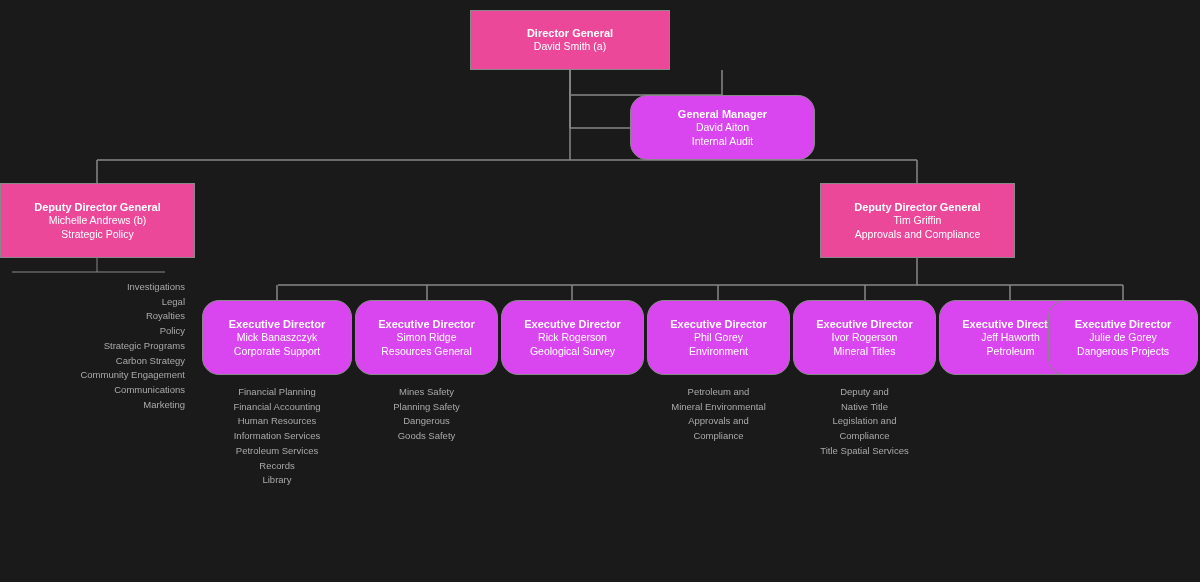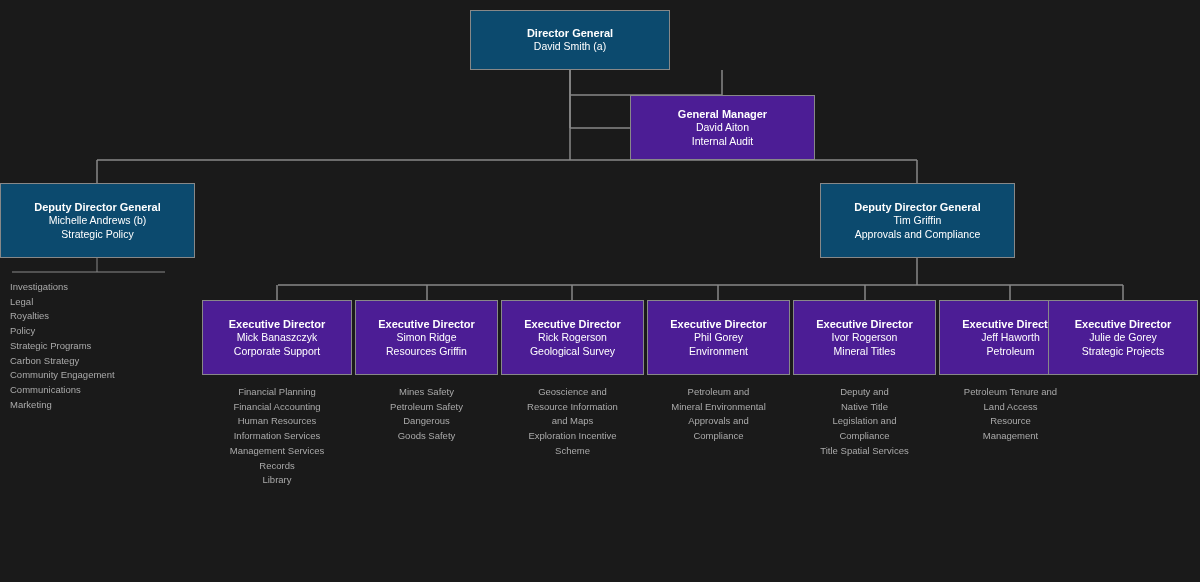--- a/index.html
+++ b/index.html
@@ -26,27 +26,28 @@
       text-align: center;
       display: flex;
       flex-direction: column;
       align-items: center;
       justify-content: center;
       padding: 6px 8px;
       line-height: 1.3;
     }
 
     .box-red {
-      background: #0c4a6e;
+      background: #ec4899;
       color: #fff;
     }
 
     .box-gray {
-      background: #4c1d95;
+      background: #d946ef;
       color: #fff;
+      border-radius: 17px;
     }
 
     .box strong {
       font-weight: bold;
       font-size: 11px;
     }
 
     .box span {
       font-size: 10.5px;
     }
@@ -143,21 +144,21 @@
 
   <div class="box box-gray" style="left:202px; top:300px; width:150px; height:75px;">
     <strong>Executive Director</strong>
     <span>Mick Banaszczyk</span>
     <span>Corporate Support</span>
   </div>
 
   <div class="box box-gray" style="left:355px; top:300px; width:143px; height:75px;">
     <strong>Executive Director</strong>
     <span>Simon Ridge</span>
-    <span>Resources Griffin</span>
+    <span>Resources General</span>
   </div>
 
   <div class="box box-gray" style="left:501px; top:300px; width:143px; height:75px;">
     <strong>Executive Director</strong>
     <span>Rick Rogerson</span>
     <span>Geological Survey</span>
   </div>
 
   <div class="box box-gray" style="left:647px; top:300px; width:143px; height:75px;">
     <strong>Executive Director</strong>
@@ -173,76 +174,63 @@
 
   <div class="box box-gray" style="left:939px; top:300px; width:143px; height:75px;">
     <strong>Executive Director</strong>
     <span>Jeff Haworth</span>
     <span>Petroleum</span>
   </div>
 
   <div class="box box-gray" style="left:1048px; top:300px; width:150px; height:75px;">
     <strong>Executive Director</strong>
     <span>Julie de Gorey</span>
-    <span>Strategic Projects</span>
-  </div>
-
-  <div class="sub-list" style="left:10px; top:280px; width:175px; text-align:left;">
+    <span>Dangerous Projects</span>
+  </div>
+
+  <div class="sub-list" style="left:10px; top:280px; width:175px; text-align:right;">
     <span class="item">Investigations</span>
     <span class="item">Legal</span>
     <span class="item">Royalties</span>
     <span class="item">Policy</span>
     <span class="item">Strategic Programs</span>
     <span class="item">Carbon Strategy</span>
     <span class="item">Community Engagement</span>
     <span class="item">Communications</span>
     <span class="item">Marketing</span>
   </div>
 
   <div class="sub-list" style="left:202px; top:385px; width:150px;">
     <span class="item">Financial Planning</span>
     <span class="item">Financial Accounting</span>
     <span class="item">Human Resources</span>
     <span class="item">Information Services</span>
-    <span class="item">Management Services</span>
+    <span class="item">Petroleum Services</span>
     <span class="item">Records</span>
     <span class="item">Library</span>
   </div>
 
   <div class="sub-list" style="left:355px; top:385px; width:143px;">
     <span class="item">Mines Safety</span>
-    <span class="item">Petroleum Safety</span>
+    <span class="item">Planning Safety</span>
     <span class="item">Dangerous</span>
     <span class="item">Goods Safety</span>
   </div>
 
-  <div class="sub-list" style="left:501px; top:385px; width:143px;">
-    <span class="item">Geoscience and</span>
-    <span class="item">Resource Information</span>
-    <span class="item">and Maps</span>
-    <span class="item">Exploration Incentive</span>
-    <span class="item">Scheme</span>
-  </div>
 
   <div class="sub-list" style="left:647px; top:385px; width:143px;">
     <span class="item">Petroleum and</span>
     <span class="item">Mineral Environmental</span>
     <span class="item">Approvals and</span>
     <span class="item">Compliance</span>
   </div>
 
   <div class="sub-list" style="left:793px; top:385px; width:143px;">
     <span class="item">Deputy and</span>
     <span class="item">Native Title</span>
     <span class="item">Legislation and</span>
     <span class="item">Compliance</span>
     <span class="item">Title Spatial Services</span>
   </div>
 
-  <div class="sub-list" style="left:939px; top:385px; width:143px;">
-    <span class="item">Petroleum Tenure and</span>
-    <span class="item">Land Access</span>
-    <span class="item">Resource</span>
-    <span class="item">Management</span>
-  </div>
 
 
 </div>
 
 </body></html>

